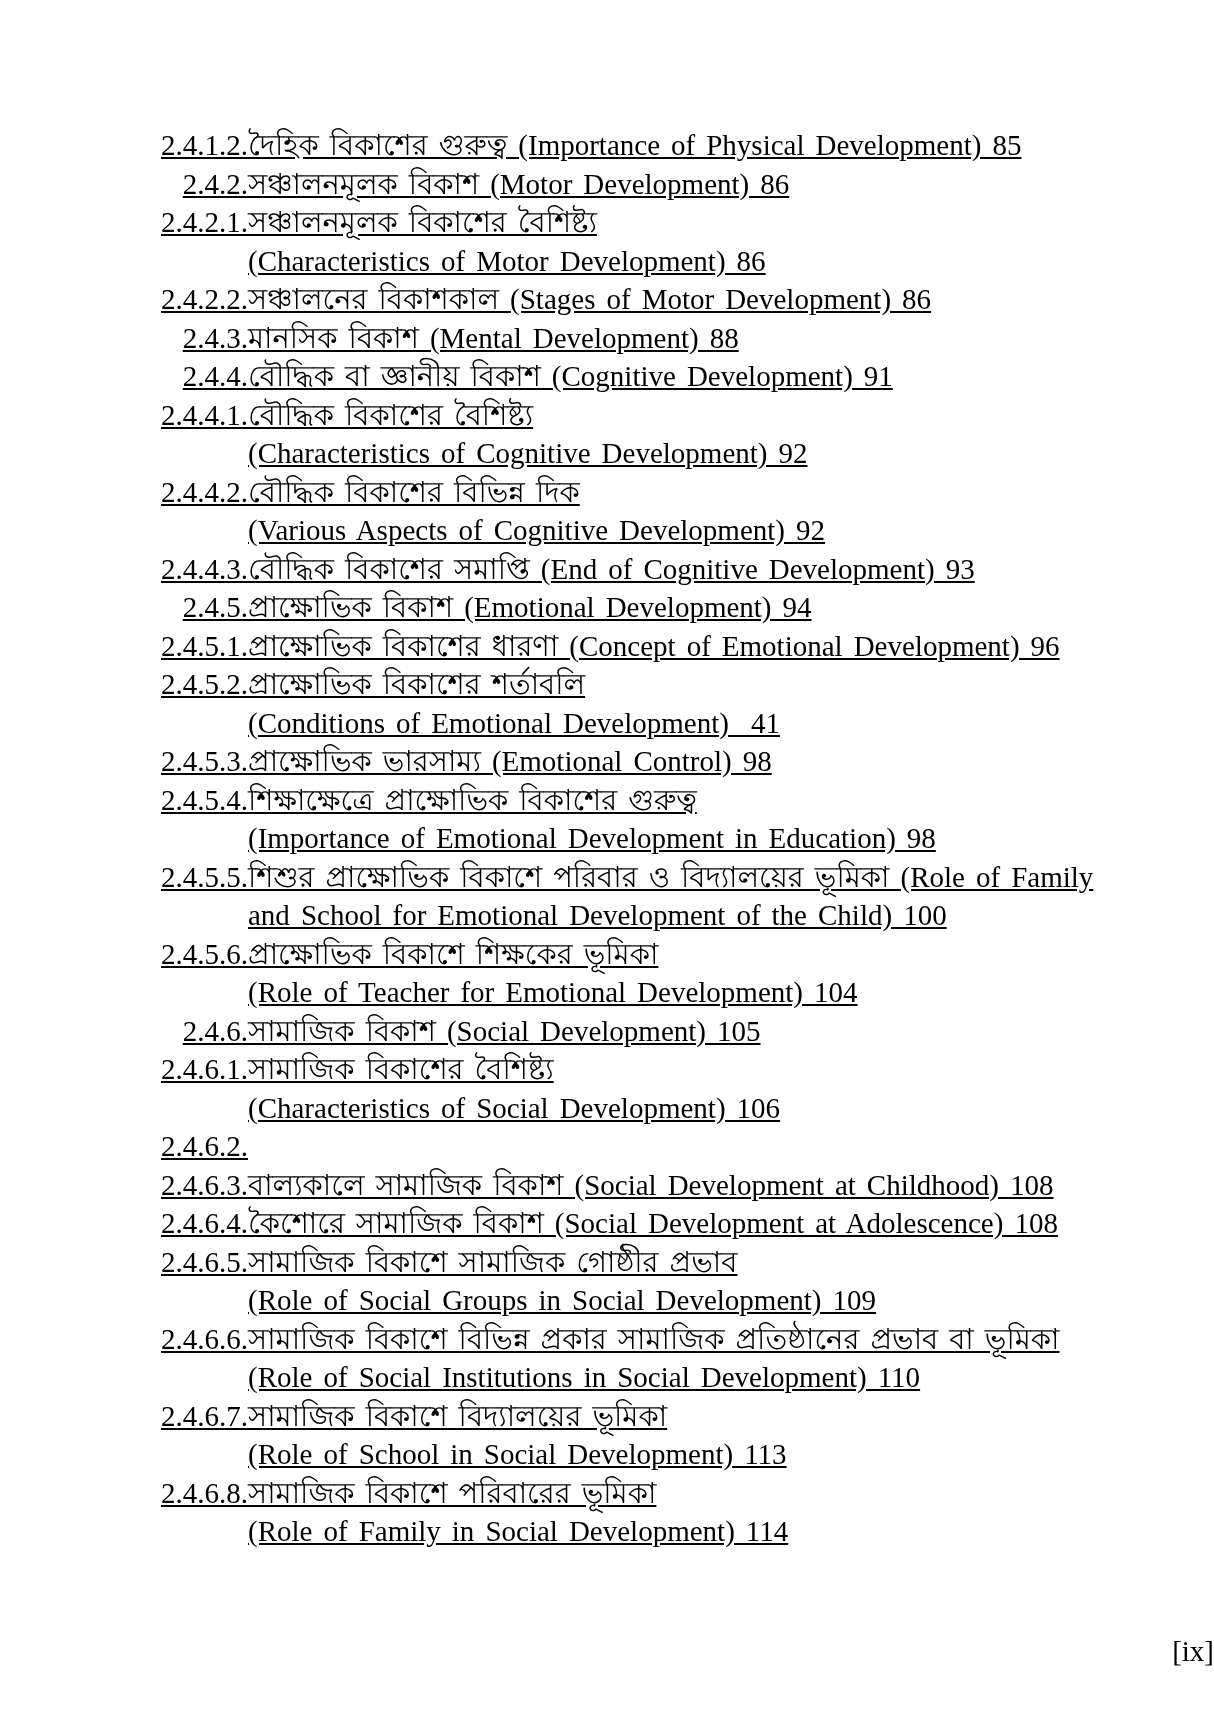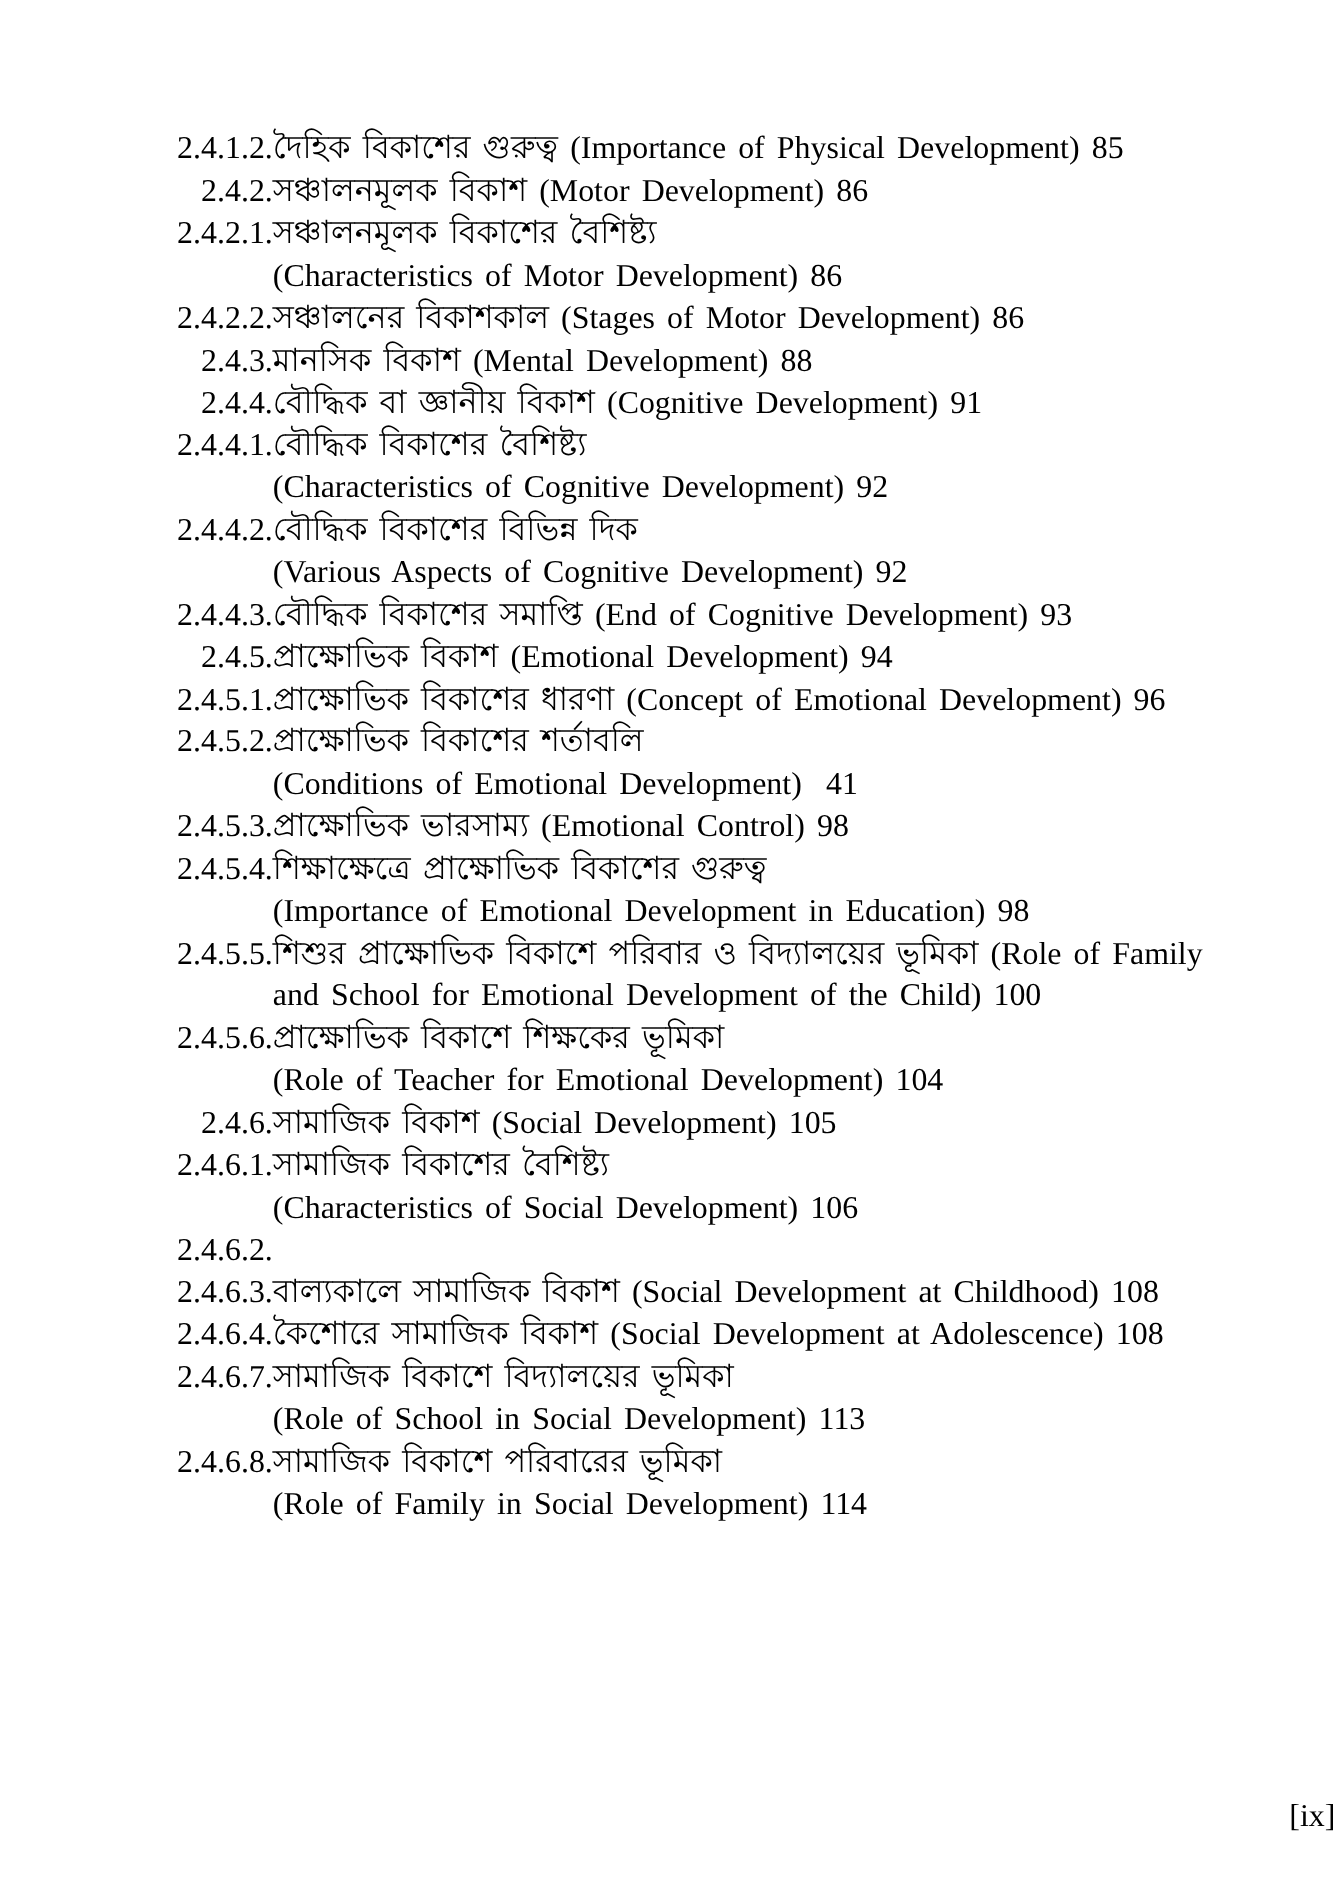--- a/index.html
+++ b/index.html
@@ -13,23 +13,24 @@
     height: 1722px;
     background: #ffffff;
     color: #000000;
     font-family: "Liberation Serif", "DejaVu Serif", serif;
     font-size: 29px;
     line-height: 38.5px;
     overflow: hidden;
   }
   .toc {
     position: absolute;
-    top: 116px;
+    top: 126px;
     left: 148px;
     width: 950px;
+    text-decoration: underline;
   }
   .row {
     display: flex;
     align-items: flex-start;
   }
   .num {
     flex: 0 0 100px;
     text-align: right;
     white-space: pre;
   }
@@ -174,20 +175,34 @@
       <div class="row">
         <div class="num">2.4.6.3.</div>
         <div class="txt">
           <div class="line">বাল্যকালে সামাজিক বিকাশ (Social Development at Childhood) 108</div>
         </div>
       </div>
       <div class="row">
         <div class="num">2.4.6.4.</div>
         <div class="txt">
           <div class="line">কৈশোরে সামাজিক বিকাশ (Social Development at Adolescence) 108</div>
+        </div>
+      </div>
+      <div class="row">
+        <div class="num">2.4.6.5.</div>
+        <div class="txt">
+          <div class="line">সামাজিক বিকাশে সামাজিক গোষ্ঠীর প্রভাব</div>
+          <div class="line">(Role of Social Groups in Social Development) 109</div>
+        </div>
+      </div>
+      <div class="row">
+        <div class="num">2.4.6.6.</div>
+        <div class="txt">
+          <div class="line">সামাজিক বিকাশে বিভিন্ন প্রকার সামাজিক প্রতিষ্ঠানের প্রভাব বা ভূমিকা</div>
+          <div class="line">(Role of Social Institutions in Social Development) 110</div>
         </div>
       </div>
       <div class="row">
         <div class="num">2.4.6.7.</div>
         <div class="txt">
           <div class="line">সামাজিক বিকাশে বিদ্যালয়ের ভূমিকা</div>
           <div class="line">(Role of School in Social Development) 113</div>
         </div>
       </div>
       <div class="row">

